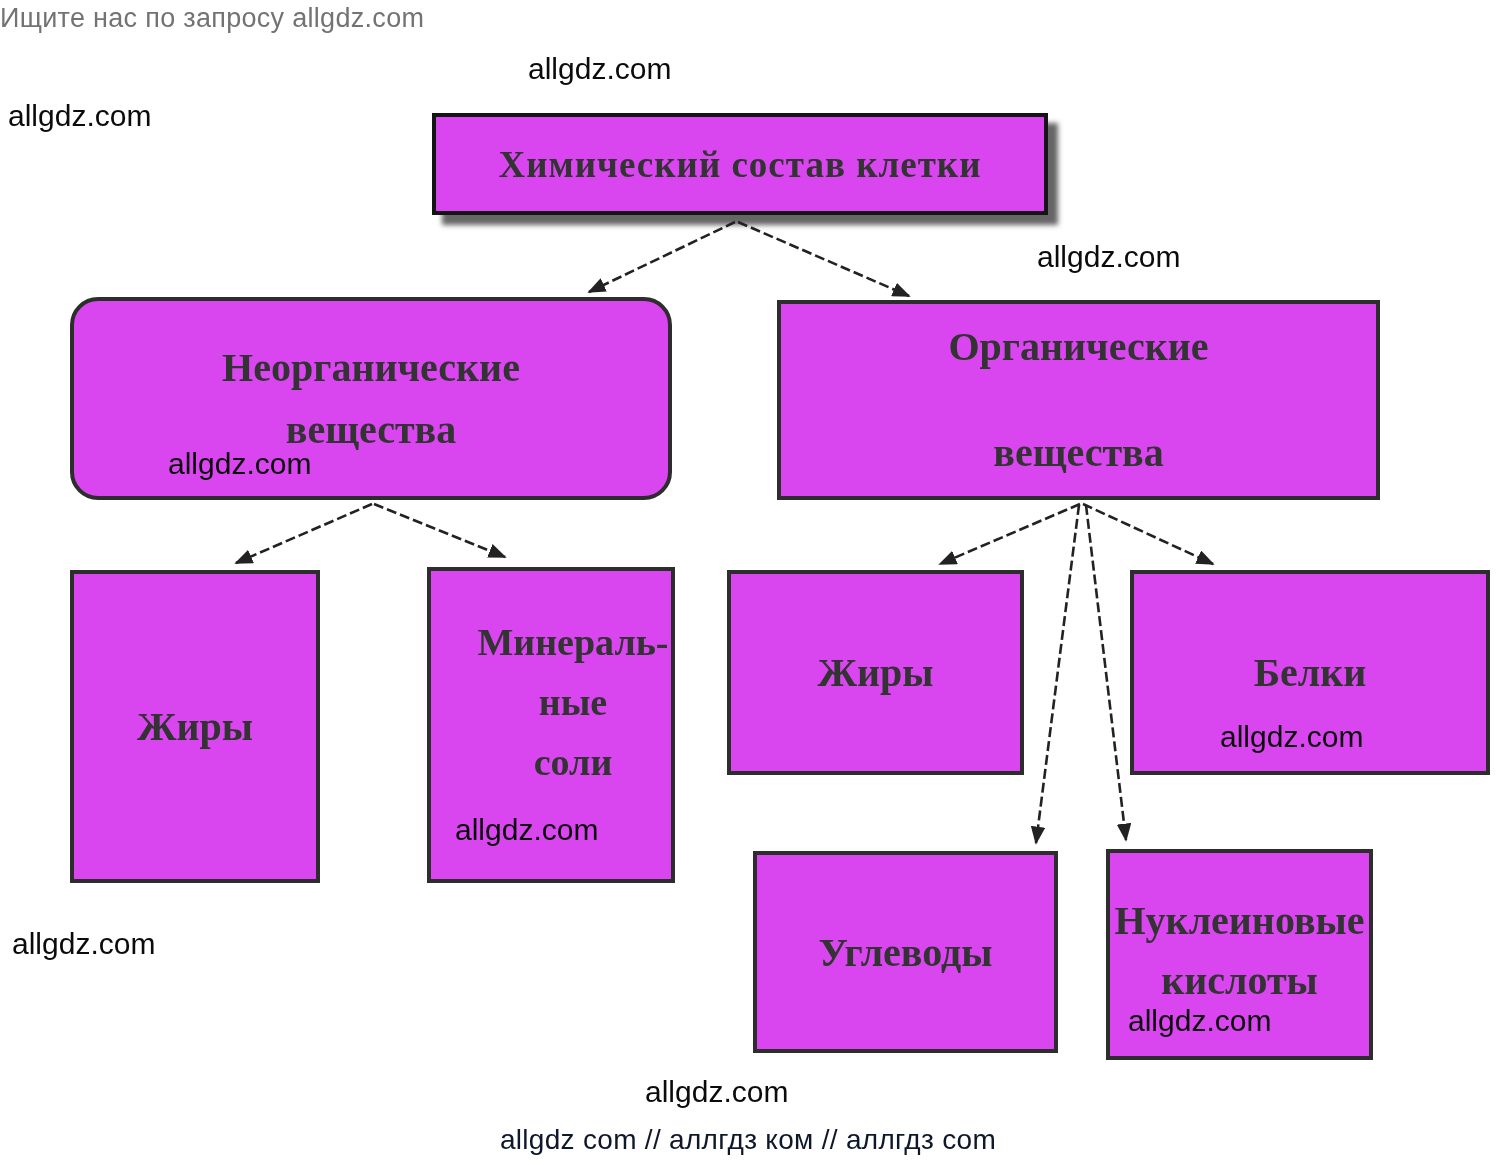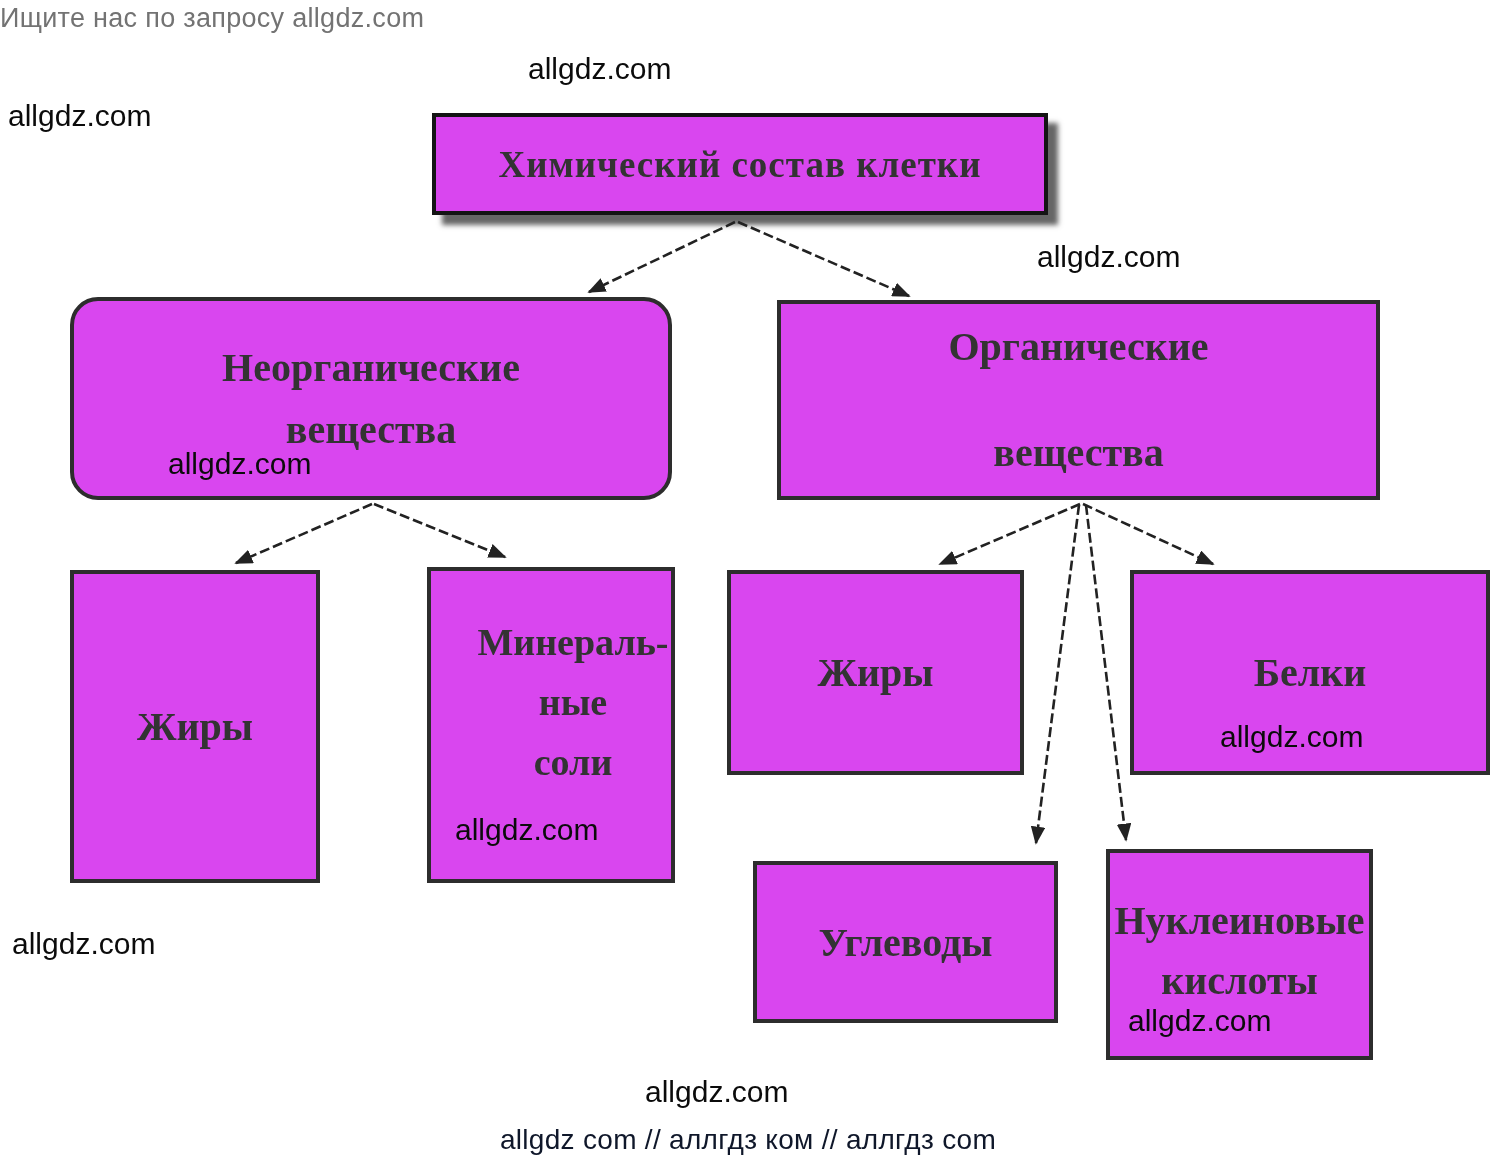--- a/index.html
+++ b/index.html
@@ -33,21 +33,21 @@
     left:432px;top:113px;width:616px;height:102px;
     border-color:#141414;font-size:37px;letter-spacing:1px;
     box-shadow:10px 10px 5px rgba(75,75,75,.85);
   }
   .box-inorganic{left:70px;top:297px;width:602px;height:203px;font-size:40px;line-height:62px;border-radius:28px;}
   .box-organic{left:777px;top:300px;width:603px;height:200px;font-size:40px;line-height:62px;gap:44px;}
   .box-water{left:70px;top:570px;width:250px;height:313px;font-size:40px;}
   .box-minerals{left:427px;top:567px;width:248px;height:316px;font-size:38px;line-height:60px;padding-bottom:46px;padding-left:44px;}
   .box-fats{left:727px;top:570px;width:297px;height:205px;font-size:40px;}
   .box-proteins{left:1130px;top:570px;width:360px;height:205px;font-size:40px;}
-  .box-carbohydrates{left:753px;top:851px;width:305px;height:162px;font-size:40px;margin-top:10px;}
+  .box-carbohydrates{left:753px;top:851px;width:305px;height:202px;font-size:40px;}
   .box-nucleic{left:1106px;top:849px;width:267px;height:211px;font-size:40px;line-height:60px;padding-bottom:8px;}
 </style>
 </head>
 <body>
 
 <div class="promo-top">Ищите нас по запросу allgdz.com</div>
 
 <div class="box box-title">
   <span class="line">Химический состав клетки</span>
 </div>

